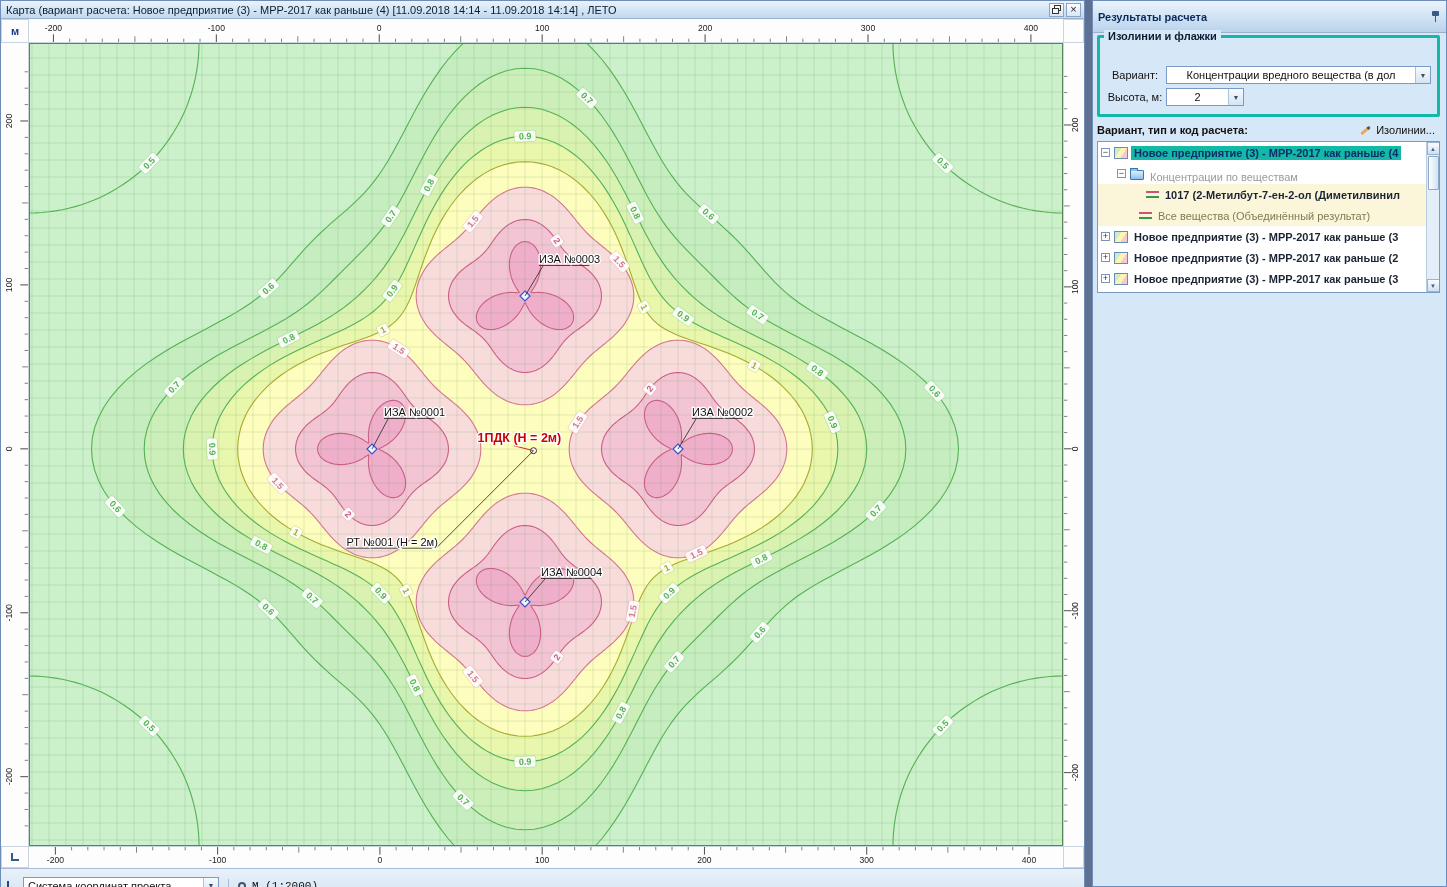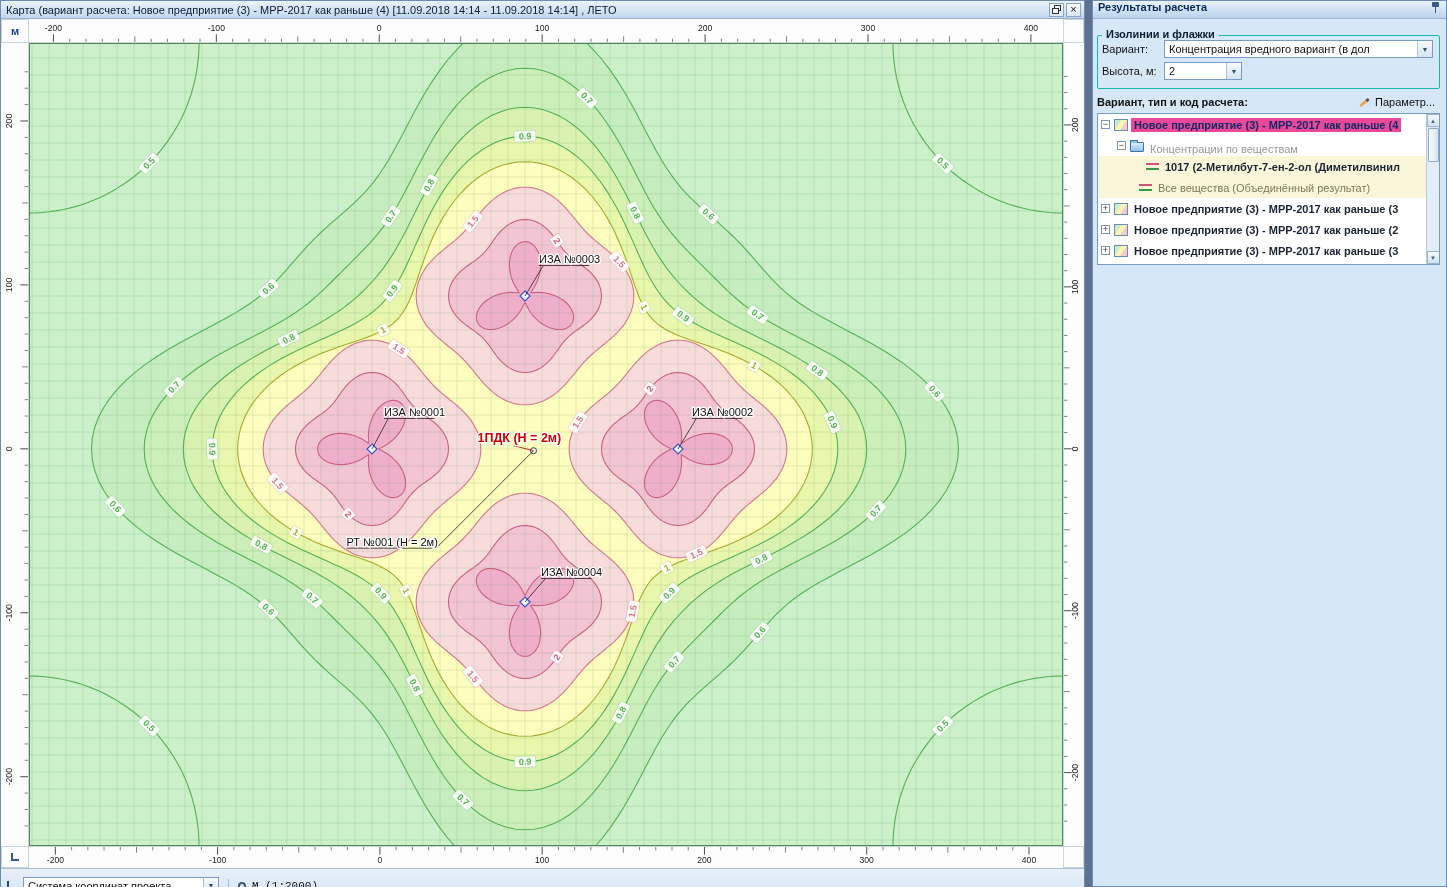--- a/index.html
+++ b/index.html
@@ -53,30 +53,30 @@
                font-size:7px;color:#35506e;background:linear-gradient(#f6fafd,#d6e4f2);
                border-left:1px solid #aac2da;flex:none;}
   .statusbar .combo{width:196px;}
 
   
   .splitter{position:absolute;left:1085px;top:0;width:7px;height:887px;background:#5e7190;}
 
   
   .results-panel{position:absolute;left:1092px;top:0;width:355px;height:887px;
                  border:1px solid #6d8cb8;background:#d6e7f7;}
-  .rp-titlebar{position:absolute;left:0;top:0;right:0;height:18px;
+  .rp-titlebar{position:absolute;left:0;top:0;right:0;height:32px;
                background:linear-gradient(#eaf3fc,#b9d3ec);border-bottom:1px solid #9ab0cc;
-               display:flex;align-items:flex-start;padding:0 5px;font-weight:bold;color:#0a2a5a;}
+               display:flex;align-items:center;padding:0 5px;font-weight:bold;color:#0a2a5a;}
   .rp-titlebar span.t{flex:1;}
   .pin{width:11px;height:13px;position:relative;display:inline-block;}
   .pin::before{content:"";position:absolute;left:2px;top:1px;width:7px;height:5px;background:#3a5a86;border-radius:1px;}
   .pin::after{content:"";position:absolute;left:5px;top:6px;width:1px;height:6px;background:#3a5a86;}
   .rp-body{position:absolute;left:0;top:18px;right:0;bottom:0;padding:6px 6px 0 4px;}
-  .groupbox{border:1px solid #14b8a6;border-radius:2px;position:relative;
-            margin:10px 0 6px 0;padding:0 6px 4px 4px;}
+  .groupbox{border:3px solid #14b8a6;border-radius:2px;position:relative;
+            margin:10px 0 6px 0;padding:24px 6px 4px 4px;text-align:center;}
   .group-title{position:absolute;top:-8px;left:4px;background:#d6e7f7;padding:0 4px;font-weight:bold;color:#0c1c34;}
   .rp-row{display:flex;align-items:center;margin:4px 0;}
   .lbl{width:62px;flex:none;}
   .lbl.bold{font-weight:bold;width:auto;}
   .combo.grow{flex:1;}
   .combo.w80{width:78px;}
   .variant-row{display:flex;align-items:center;justify-content:space-between;margin:6px 0 4px 0;}
   .settings-btn{display:flex;align-items:center;gap:5px;padding:1px 5px;cursor:default;}
   .pencil{width:11px;height:3px;background:linear-gradient(90deg,#e8a858 70%,#555 70%);
           transform:rotate(-40deg);border-radius:1px;display:inline-block;}
@@ -92,21 +92,21 @@
   .ico-variant{width:14px;height:12px;border:1px solid #6a8cb4;
                background:linear-gradient(125deg,#cdeccb 0 34%,#fdf6b2 34% 64%,#f4c8d6 64%);}
   .ico-folder{width:14px;height:10px;background:linear-gradient(#dceefc,#90c0ea);
               border:1px solid #3c74b0;border-radius:1px;position:relative;margin-top:2px;}
   .ico-folder::before{content:"";position:absolute;top:-3px;left:-1px;width:6px;height:2px;
               background:#90c0ea;border:1px solid #3c74b0;border-bottom:none;}
   .ico-iso{width:13px;height:12px;background:linear-gradient(180deg,transparent 2px,#cc5577 2px,#cc5577 4px,
             transparent 4px,transparent 7px,#339a4a 7px,#339a4a 9px,transparent 9px);}
   .tlabel{padding:1px 3px;color:#1a2434;}
   .tlabel.b{font-weight:bold;}
-  .tlabel.sel{background:#ec4899;color:#0d2d66;}
+  .tlabel.sel{background:#14b8a6;color:#0d2d66;}
   .tlabel.gray{color:#9a9a9a;margin-top:7px;}
   .tlabel.olive{color:#7c7c54;}
   .vscroll{position:absolute;top:0;right:0;bottom:0;width:13px;background:#e4eef8;
            border-left:1px solid #b8cce0;display:flex;flex-direction:column;align-items:center;
            font-size:6px;color:#44618a;}
   .sb-btn{height:13px;width:13px;display:flex;align-items:center;justify-content:center;
           background:linear-gradient(#fafcff,#cfe0f0);border:1px solid #9ab4d0;flex:none;}
   .sb-btn.bottom{margin-top:auto;}
   .sb-thumb{width:11px;height:34px;background:linear-gradient(90deg,#fdfeff,#cfe2f4);
             border:1px solid #8aaac8;margin-top:1px;border-radius:1px;flex:none;}
@@ -794,38 +794,38 @@
       <span class="t">Результаты расчета</span>
       <span class="pin"></span>
     </div>
     <div class="rp-body">
 
       <div class="groupbox">
         <div class="group-title">Изолинии и флажки</div>
         <div class="rp-row">
           <span class="lbl">Вариант:</span>
           <div class="combo grow">
-            <span class="combo-text">Концентрация вредного вариант (в дол</span>
+            <span class="combo-text">Концентрации вредного вещества (в дол</span>
             <span class="combo-arrow">▼</span>
           </div>
         </div>
         <div class="rp-row">
           <span class="lbl">Высота, м:</span>
           <div class="combo w80">
             <span class="combo-text">2</span>
             <span class="combo-arrow">▼</span>
           </div>
         </div>
       </div>
 
       <div class="variant-row">
         <span class="lbl bold">Вариант, тип и код расчета:</span>
         <span class="settings-btn">
           <span class="pencil"></span>
-          <span>Параметр...</span>
+          <span>Изолинии...</span>
         </span>
       </div>
 
       <div class="tree">
         <div class="tree-rows">
             <div class="tree-row" style="padding-left: 3px;">
               <span class="expbox">−</span>
               <span class="ticon ico-variant"></span>
               <span class="tlabel b sel">Новое предприятие (3) -  МРР-2017 как раньше (4</span>
             </div>

